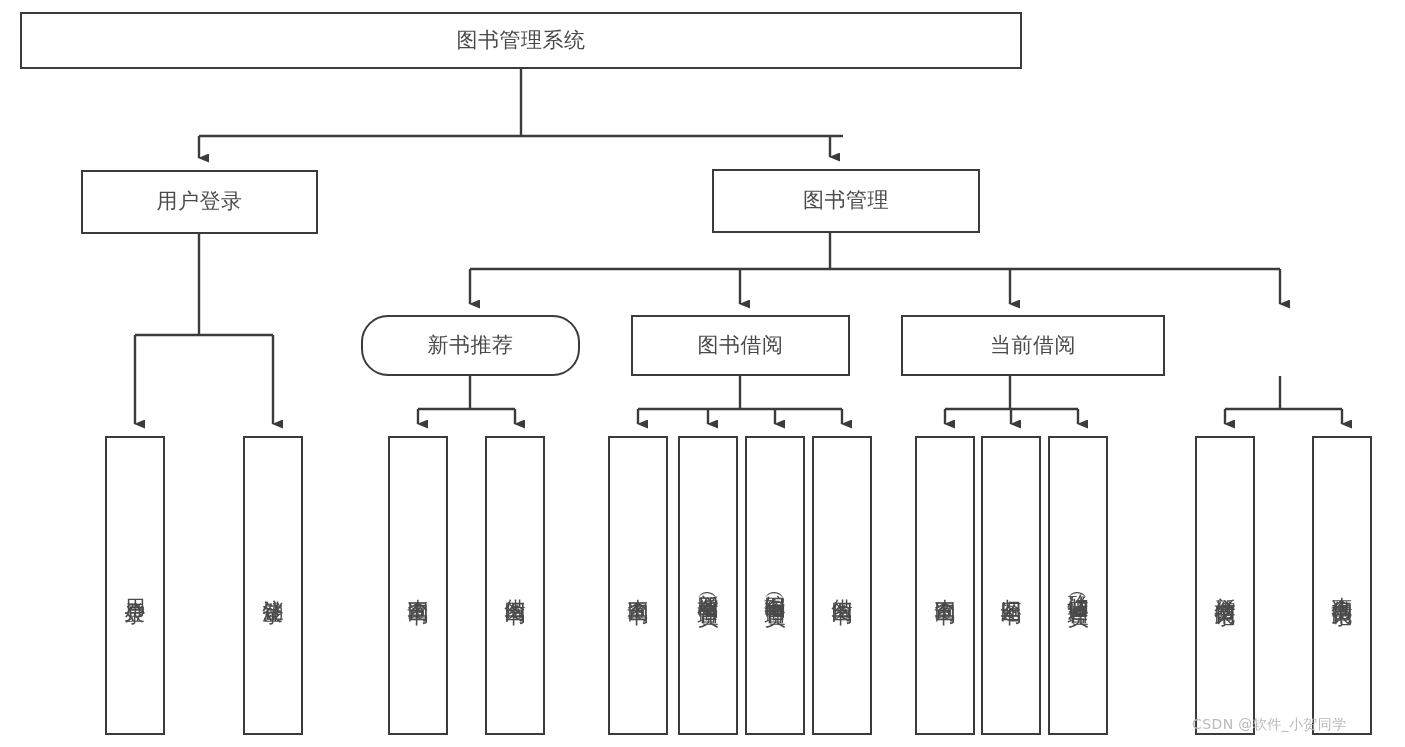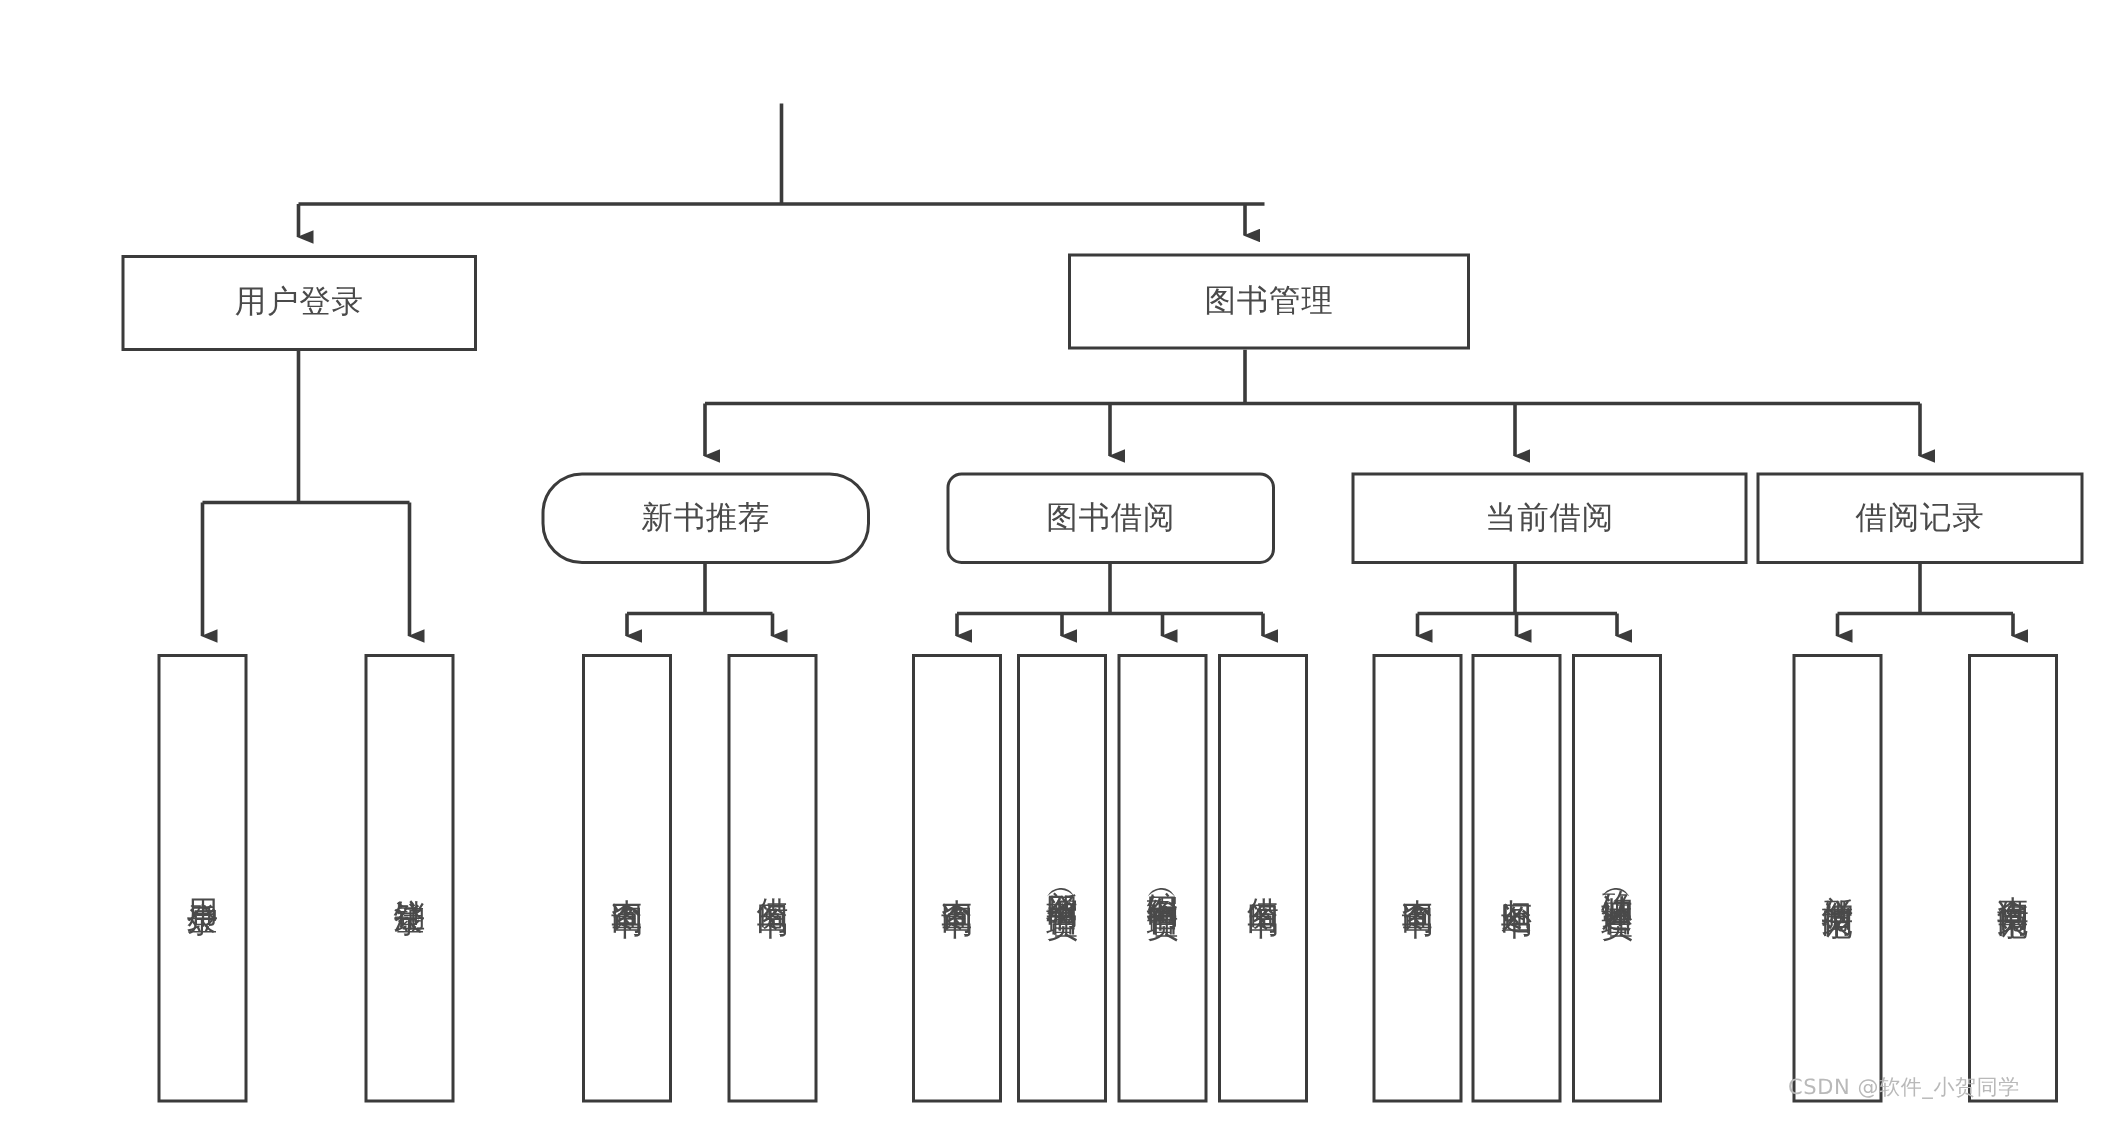--- a/index.html
+++ b/index.html
@@ -118,39 +118,39 @@
       <path d="M1011,409 L1011,424" marker-end="url(#arrowhead)"></path>
       <path d="M1078,409 L1078,424" marker-end="url(#arrowhead)"></path>
 
       <path d="M1280,376 L1280,409"></path>
       <path d="M1225,409 L1342,409"></path>
       <path d="M1225,409 L1225,424" marker-end="url(#arrowhead)"></path>
       <path d="M1342,409 L1342,424" marker-end="url(#arrowhead)"></path>
     </g>
   </svg>
 
+  <div class="node horiz" style="left: 20px; top: 12px; width: 1002px; height: 57px;">
+    <span class="label">图书管理系统</span>
+  </div>
 
   <div class="node horiz" style="left: 81px; top: 170px; width: 237px; height: 64px;">
     <span class="label">用户登录</span>
   </div>
   <div class="node horiz" style="left: 712px; top: 169px; width: 268px; height: 64px;">
     <span class="label">图书管理</span>
   </div>
 
   <div class="node horiz" style="left: 361px; top: 315px; width: 219px; height: 61px; border-radius: 27px;">
     <span class="label">新书推荐</span>
   </div>
-  <div class="node horiz" style="left: 631px; top: 315px; width: 219px; height: 61px; border-radius: 10px;">
+  <div class="node horiz" style="left: 631px; top: 315px; width: 219px; height: 61px;">
     <span class="label">图书借阅</span>
   </div>
   <div class="node horiz" style="left: 901px; top: 315px; width: 264px; height: 61px;">
     <span class="label">当前借阅</span>
-  </div>
-  <div class="node horiz" style="left: 1171px; top: 315px; width: 218px; height: 61px;">
-    <span class="label">借阅记录</span>
   </div>
 
   <div class="node vert" style="left: 105px; top: 436px; width: 60px; height: 299px;">
     <span class="label">用户登录</span>
   </div>
   <div class="node vert" style="left: 243px; top: 436px; width: 60px; height: 299px;">
     <span class="label">注销登录</span>
   </div>
 
   <div class="node vert" style="left: 388px; top: 436px; width: 60px; height: 299px;">

